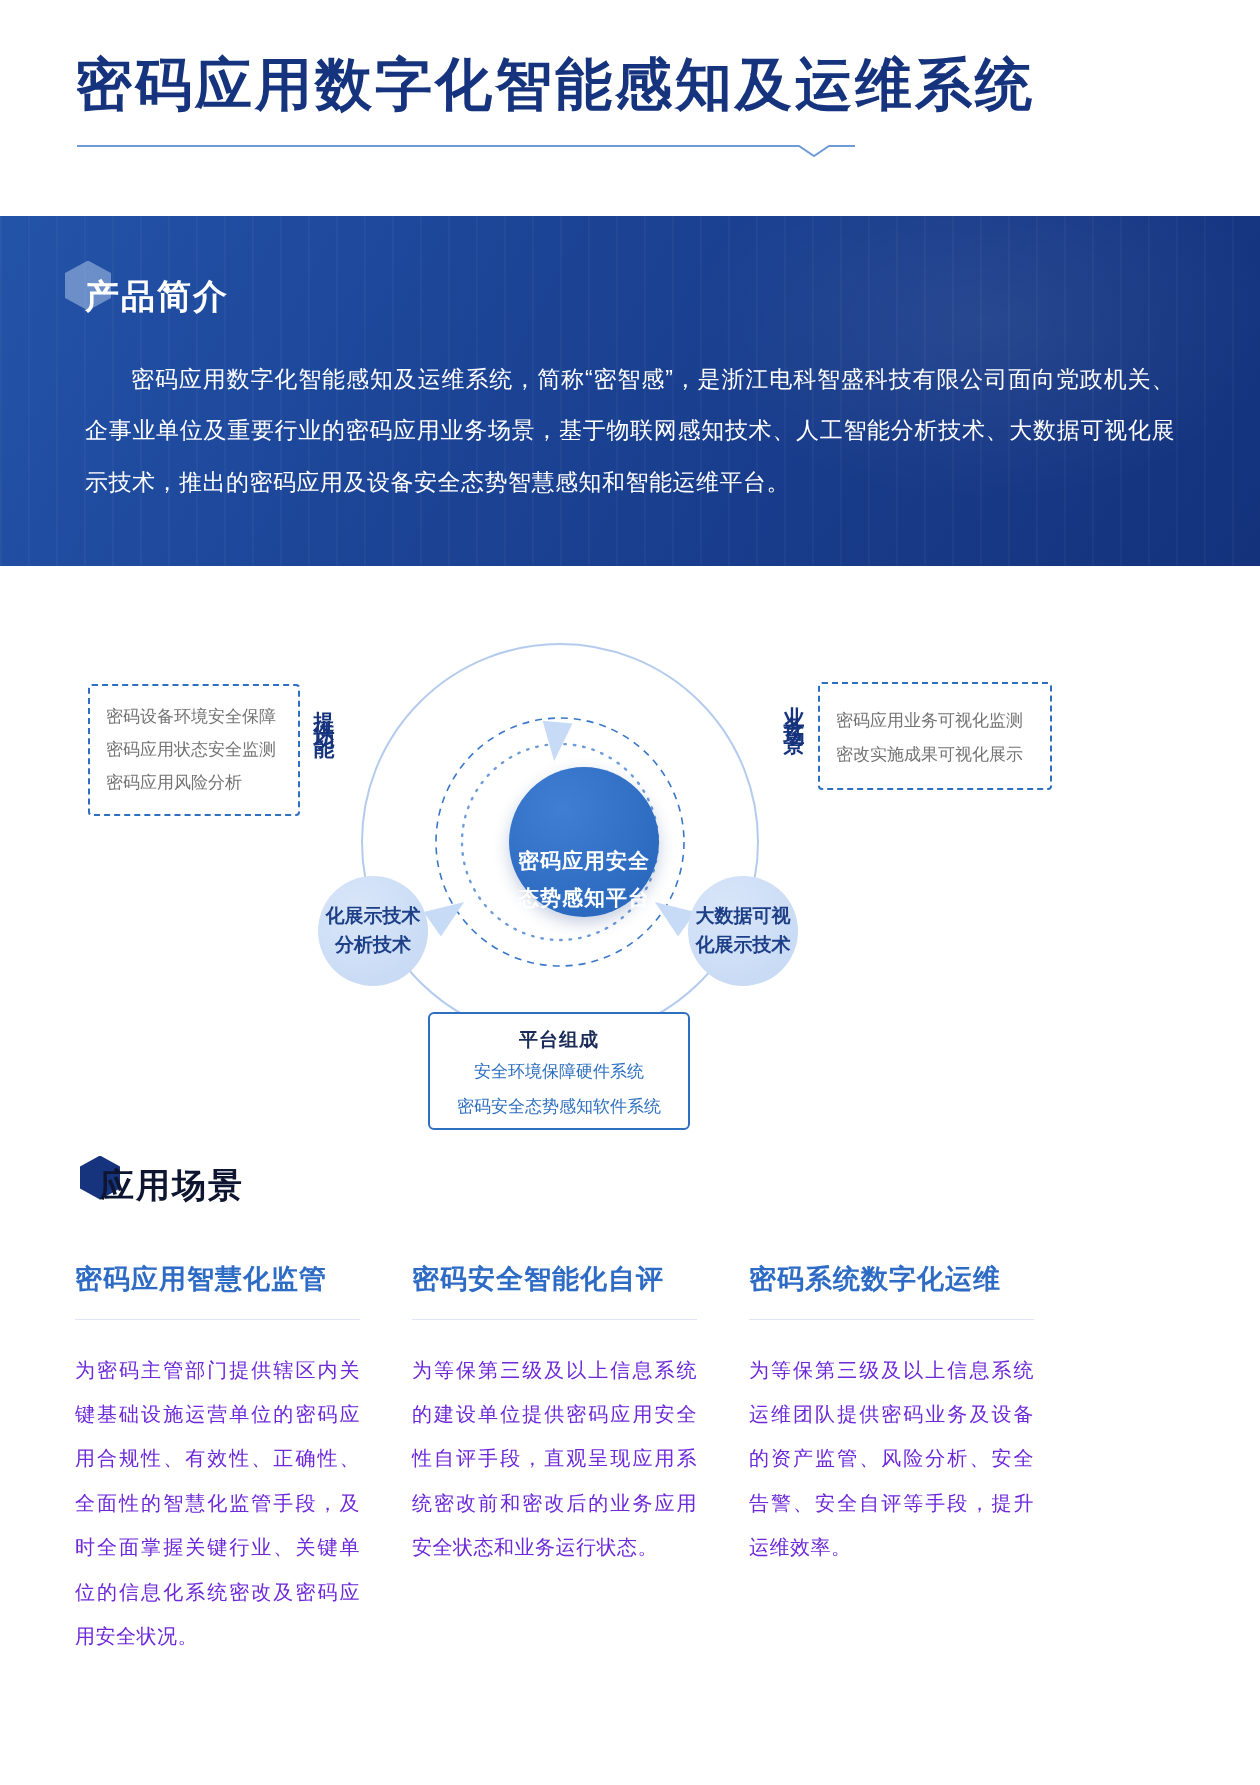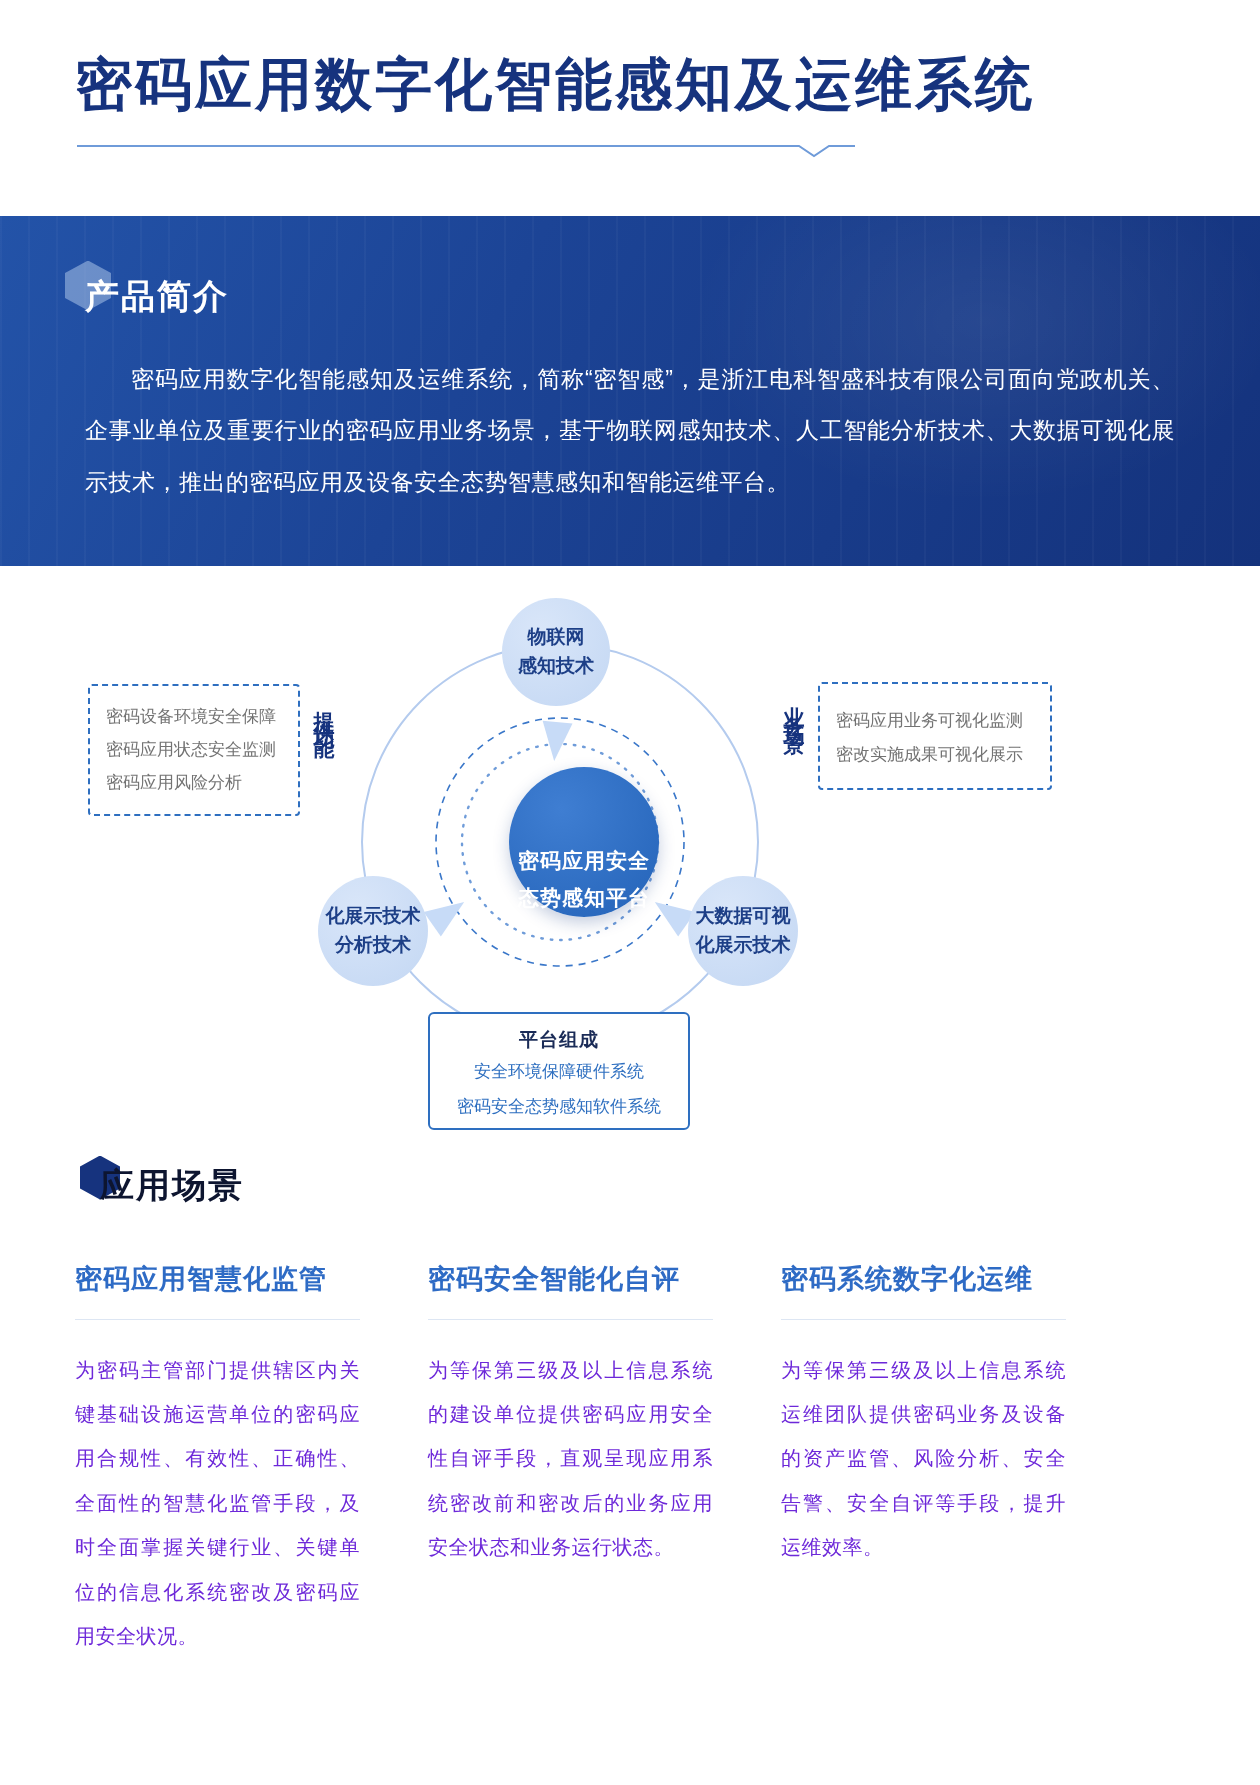--- a/index.html
+++ b/index.html
@@ -94,21 +94,21 @@
   .platform-item  { color:#2e6fc0; font-size:17px; line-height:1.95; margin-top:2px; }
   .platform-item:first-of-type { margin-top:10px; }
 
   
   .scenarios { padding:14px 75px 0 75px; }
   .scenarios-heading-wrap { position:relative; display:inline-block; margin-left:25px; }
   .scenarios-heading {
     position:relative; z-index:1; color:#0d1530; font-size:34px; font-weight:900; letter-spacing:2px;
   }
   .cards {
-    margin-top:52px; display:grid; grid-template-columns:repeat(3,285px); column-gap:68px;
+    margin-top:52px; display:grid; grid-template-columns:repeat(3,285px); column-gap:52px;
   }
   .card-title {
     color:#2e6bc5; font-size:27px; font-weight:800; letter-spacing:1px;
     padding-bottom:22px; border-bottom:1px solid #dde6f3; white-space:nowrap;
   }
   .card-body {
     margin-top:28px; color:#6d28d9; font-size:20px; line-height:2.22; text-align:justify;
     letter-spacing:0.5px;
   }
 </style>
@@ -137,24 +137,20 @@
     <circle cx="560" cy="258" r="198" fill="none" stroke="#b4cbee" stroke-width="2"></circle>
     <circle cx="560" cy="258" r="124" fill="none" stroke="#3a77c9" stroke-width="1.6" stroke-dasharray="7 6"></circle>
     <circle cx="560" cy="258" r="98" fill="none" stroke="#6f9cd9" stroke-width="2.4" stroke-dasharray="1.5 8" stroke-linecap="round"></circle>
     <g fill="#c7dbf7">
       <polygon points="-18,-15 -18,15 21,0" transform="translate(556,156) rotate(95)"></polygon>
       <polygon points="-18,-15 -18,15 21,0" transform="translate(447,330) rotate(-35)"></polygon>
       <polygon points="-18,-15 -18,15 21,0" transform="translate(672,330) rotate(215)"></polygon>
     </g>
   </svg>
 
-  <div class="node node-top">
-    <span>物联网</span>
-    <span>感知技术</span>
-  </div>
   <div class="node node-left">
     <span>化展示技术</span>
     <span>分析技术</span>
   </div>
   <div class="node node-right">
     <span>大数据可视</span>
     <span>化展示技术</span>
   </div>
 
   <div class="center-node">

